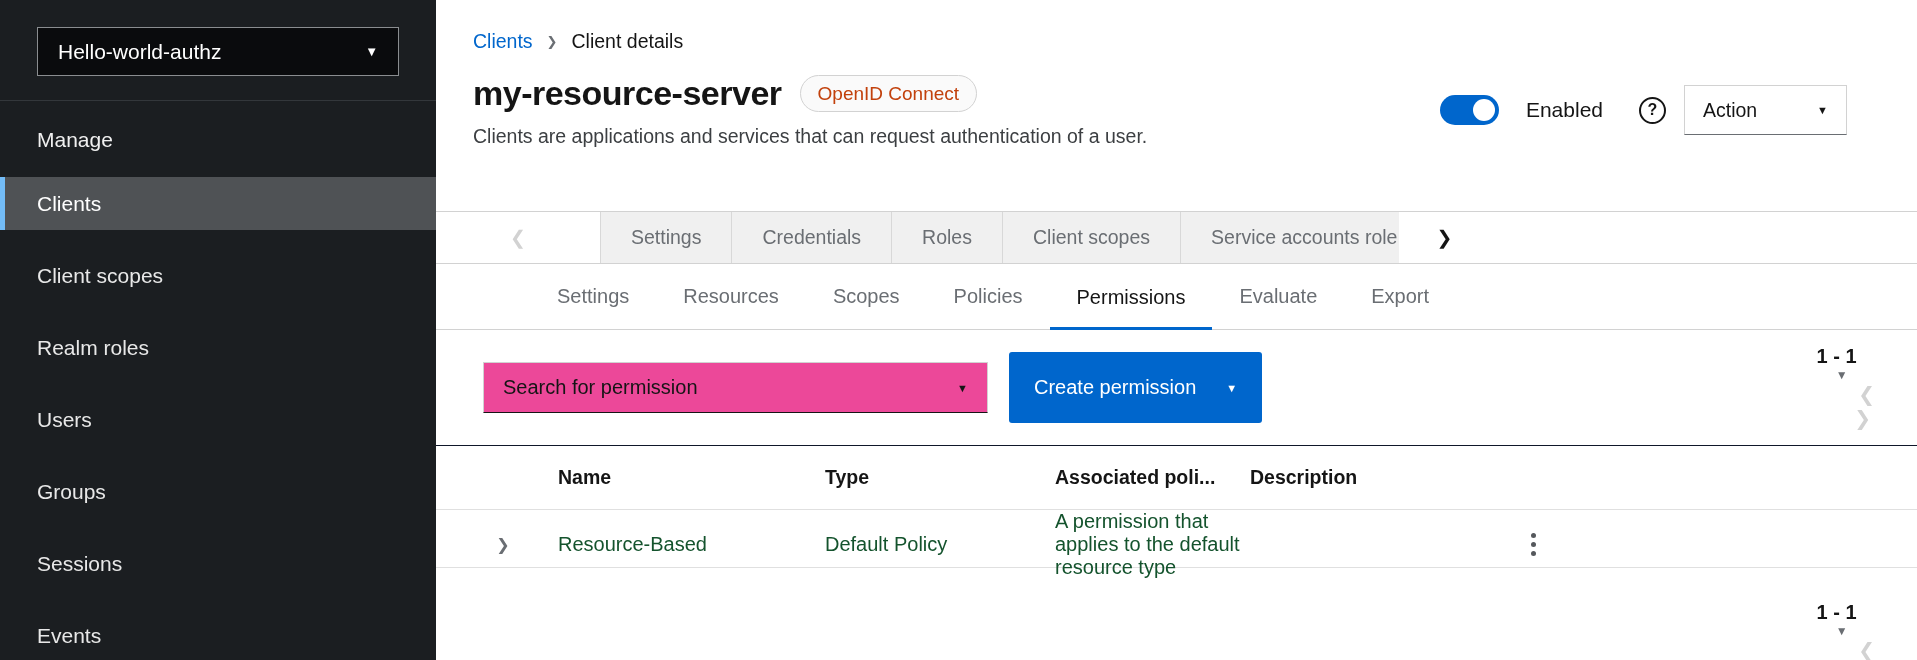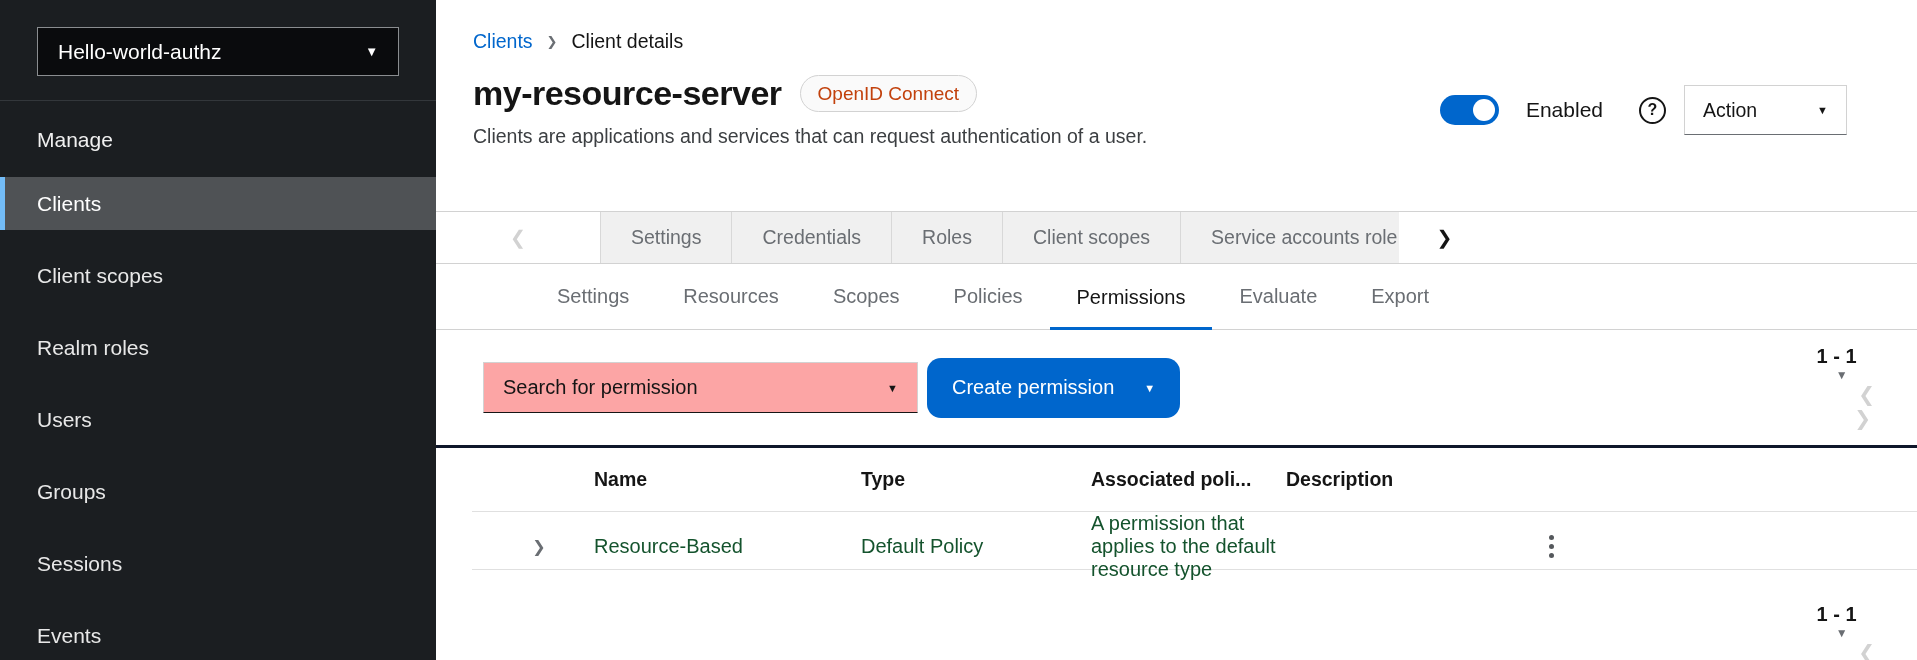--- a/index.html
+++ b/index.html
@@ -90,41 +90,41 @@
   .subtabs-row { height:66px; display:flex; align-items:stretch; border-bottom:1px solid #d2d2d2; padding-left:94px; }
   .subtab {
     display:flex; align-items:center; padding:0 27px;
     font-size:20px; color:#6a6e73; cursor:pointer; position:relative;
   }
   .subtab.active { color:#151515; box-shadow:inset 0 -3px 0 #0066cc; margin-bottom:-1px; z-index:2; }
 
   
   .toolbar { height:115px; display:flex; align-items:center; padding:0 42px 0 47px; }
   .search-select {
-    width:435px; height:51px; background:#fca5a5;
+    width:505px; height:51px; background:#ec4899;
     border:1px solid #d2d2d2; border-bottom:1px solid #151515;
     display:flex; align-items:center; justify-content:space-between;
     padding:0 19px; font-size:20px; color:#151515; cursor:pointer;gap:36px;
   }
   .create-btn {
-    margin-left:9px; height:60px; background:#0066cc; color:#fff;
-    border:none; border-radius:14px; padding:0 25px; font-size:20px;
+    margin-left:21px; height:71px; background:#0066cc; color:#fff;
+    border:none; border-radius:3px; padding:0 25px; font-size:20px;
     display:flex; align-items:center; cursor:pointer;
     font-family:"Liberation Sans","DejaVu Sans",sans-serif;
   }
   .create-btn .caret { color:#fff; margin-left:30px; }
   .pagination { margin-left:auto; display:flex; align-items:center;flex-direction:column; }
   .pg-range { font-size:20px; font-weight:700; color:#151515; }
   .pg-range-caret { font-size:12px; color:#6a6e73; margin-left:10px; cursor:pointer; }
   .pg-prev { margin-left:60px; }
   .pg-next { margin-left:52px; }
   .pg-chevron { color:#d2d2d2; font-size:20px; font-weight:700; cursor:default; }
 
   
-  .perm-table { border-top:3px solid #0f172a;padding-left:36px; }
+  .perm-table { border-top:1px solid #0f172a; }
   .table-grid { display:grid; grid-template-columns:122px 267px 230px 195px 1fr 100px; align-items:center; }
   .table-head { height:63px; font-weight:700; font-size:19.5px; color:#151515; }
   .table-row { height:59px; border-top:1px solid #e0e0e0; border-bottom:1px solid #e0e0e0; font-size:20px; }
   .cell-expand { display:flex; justify-content:center; padding-left:12px; }
   .expand-chevron { color:#6a6e73; font-size:16px; font-weight:700; cursor:pointer; }
   .cell-name-link { color:#0066cc; cursor:pointer; }
   .cell-plain { color:#14532d; }
   .cell-kebab { display:flex; justify-content:center; }
   .kebab { display:flex; flex-direction:column; gap:4px; cursor:pointer; padding:6px; }
   .kebab span { width:5px; height:5px; border-radius:50%; background:#55585c; }

